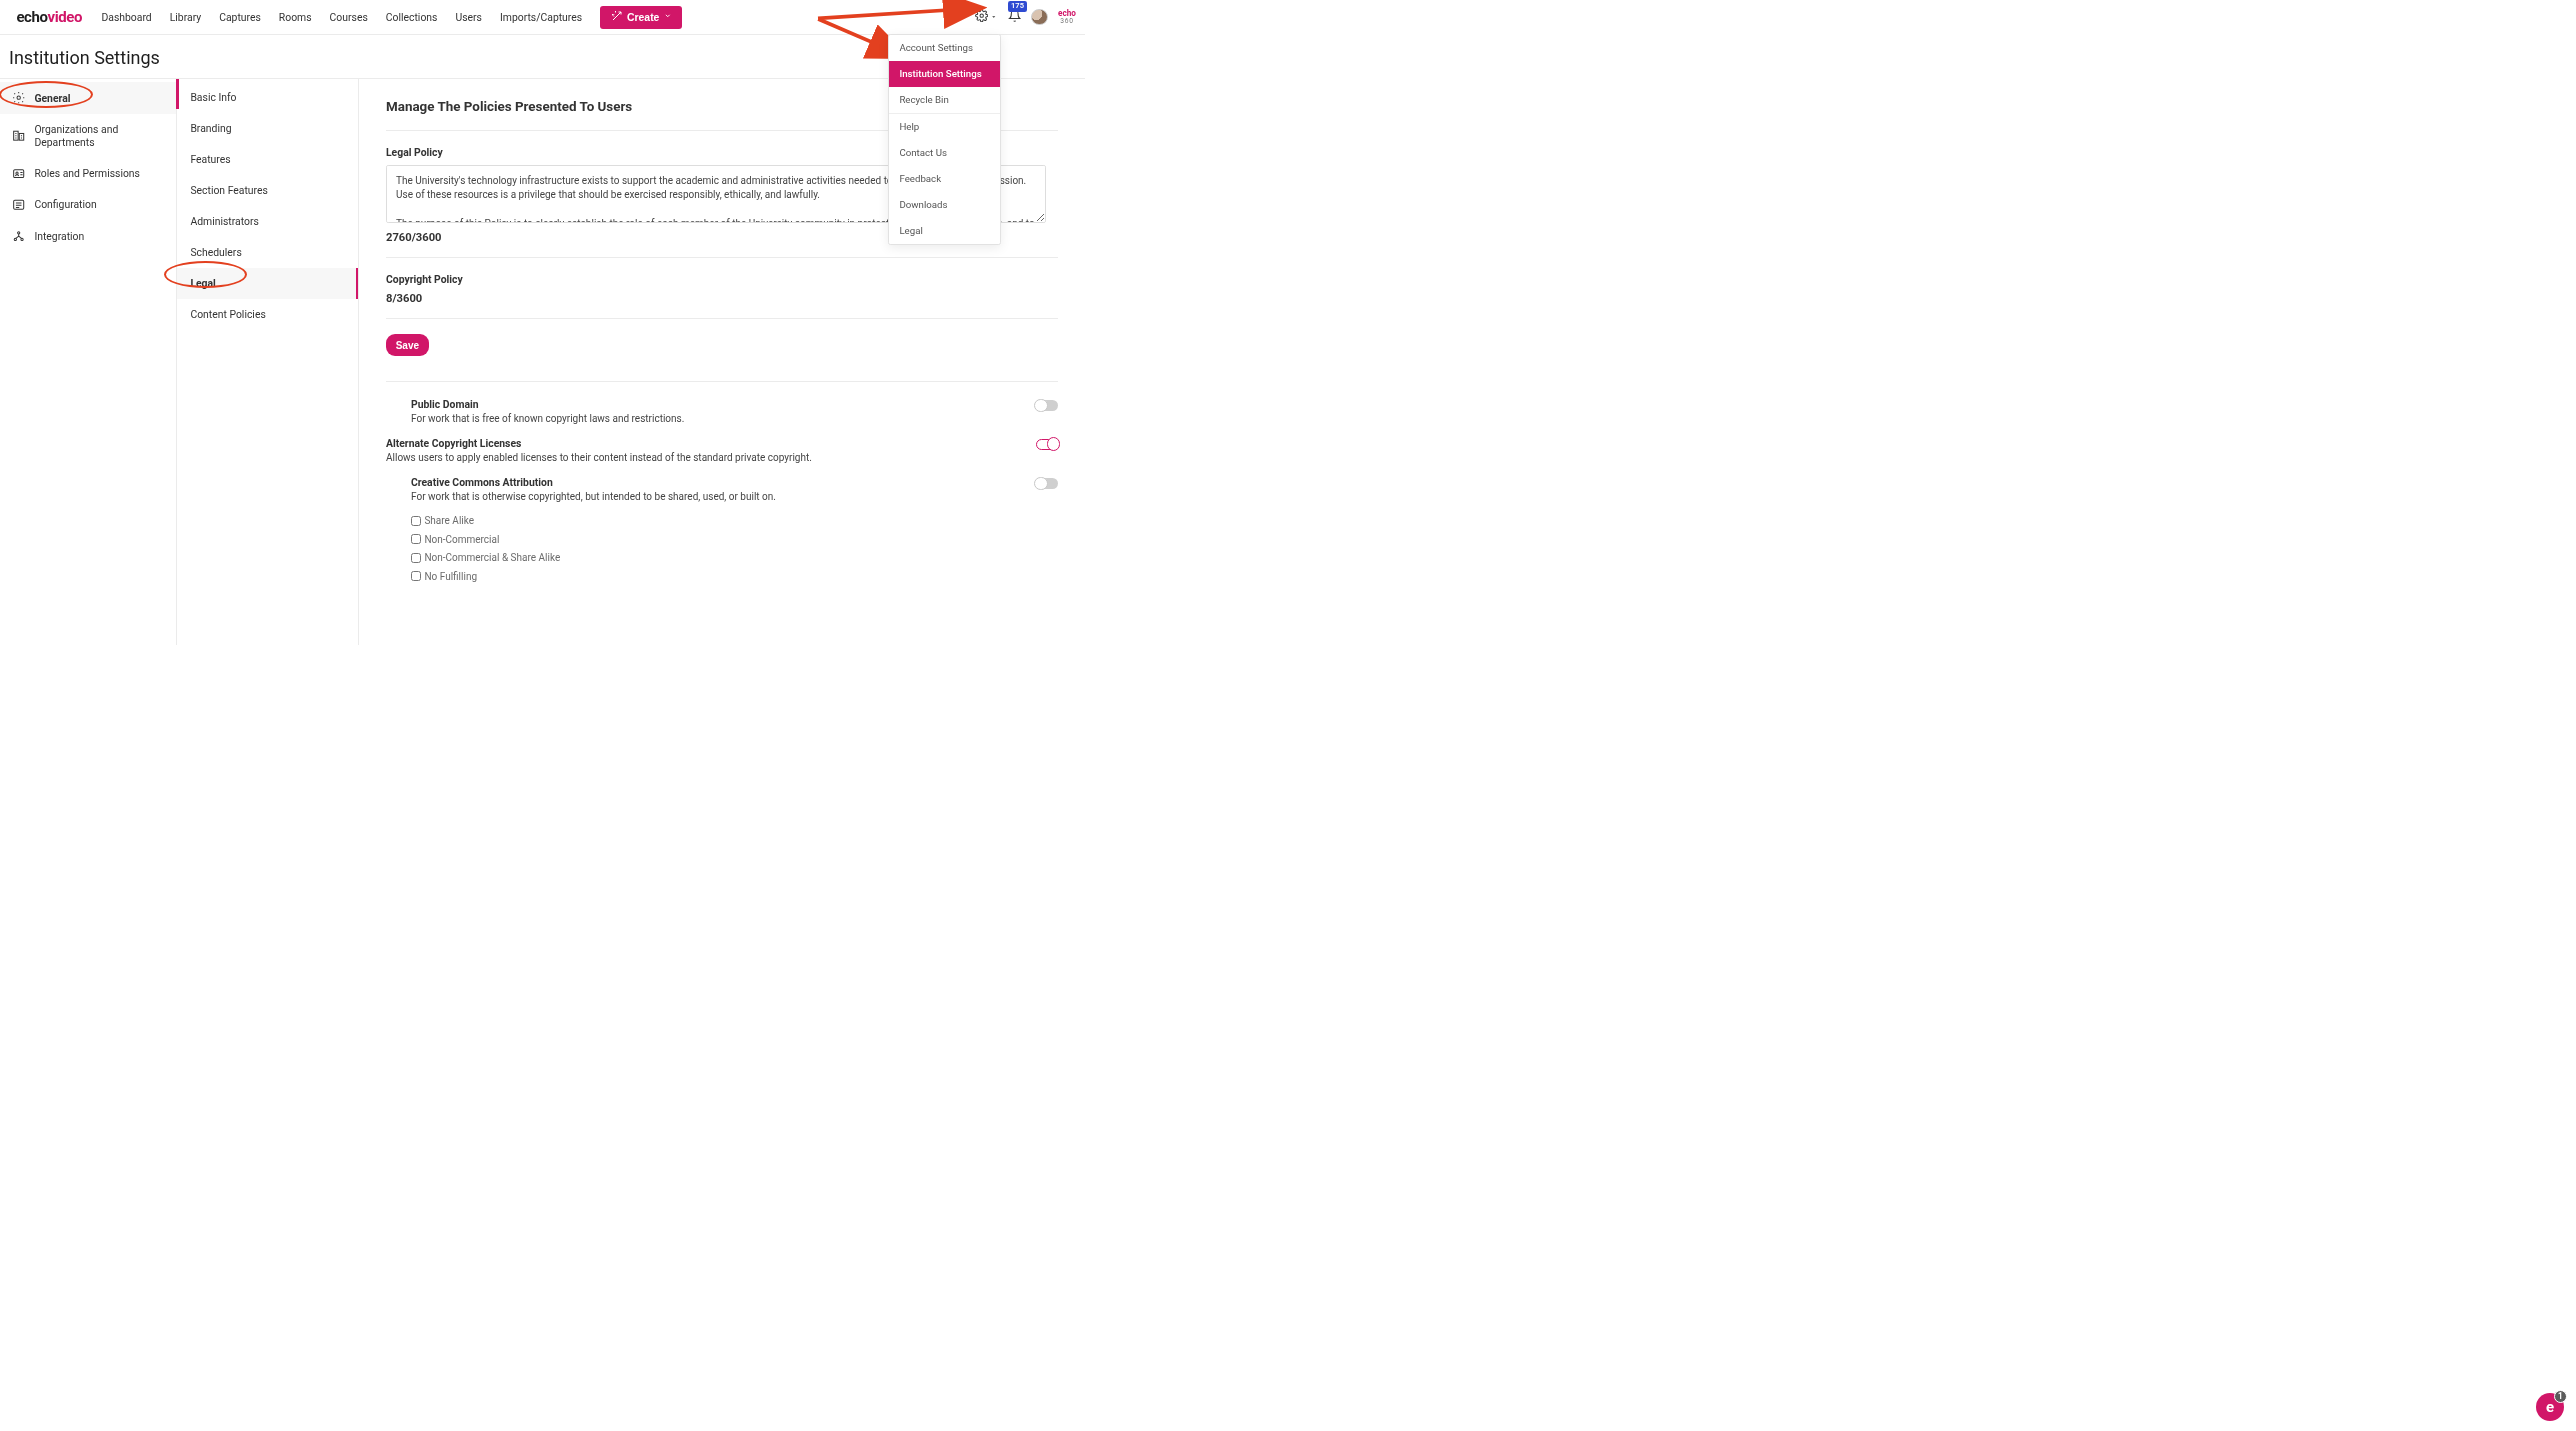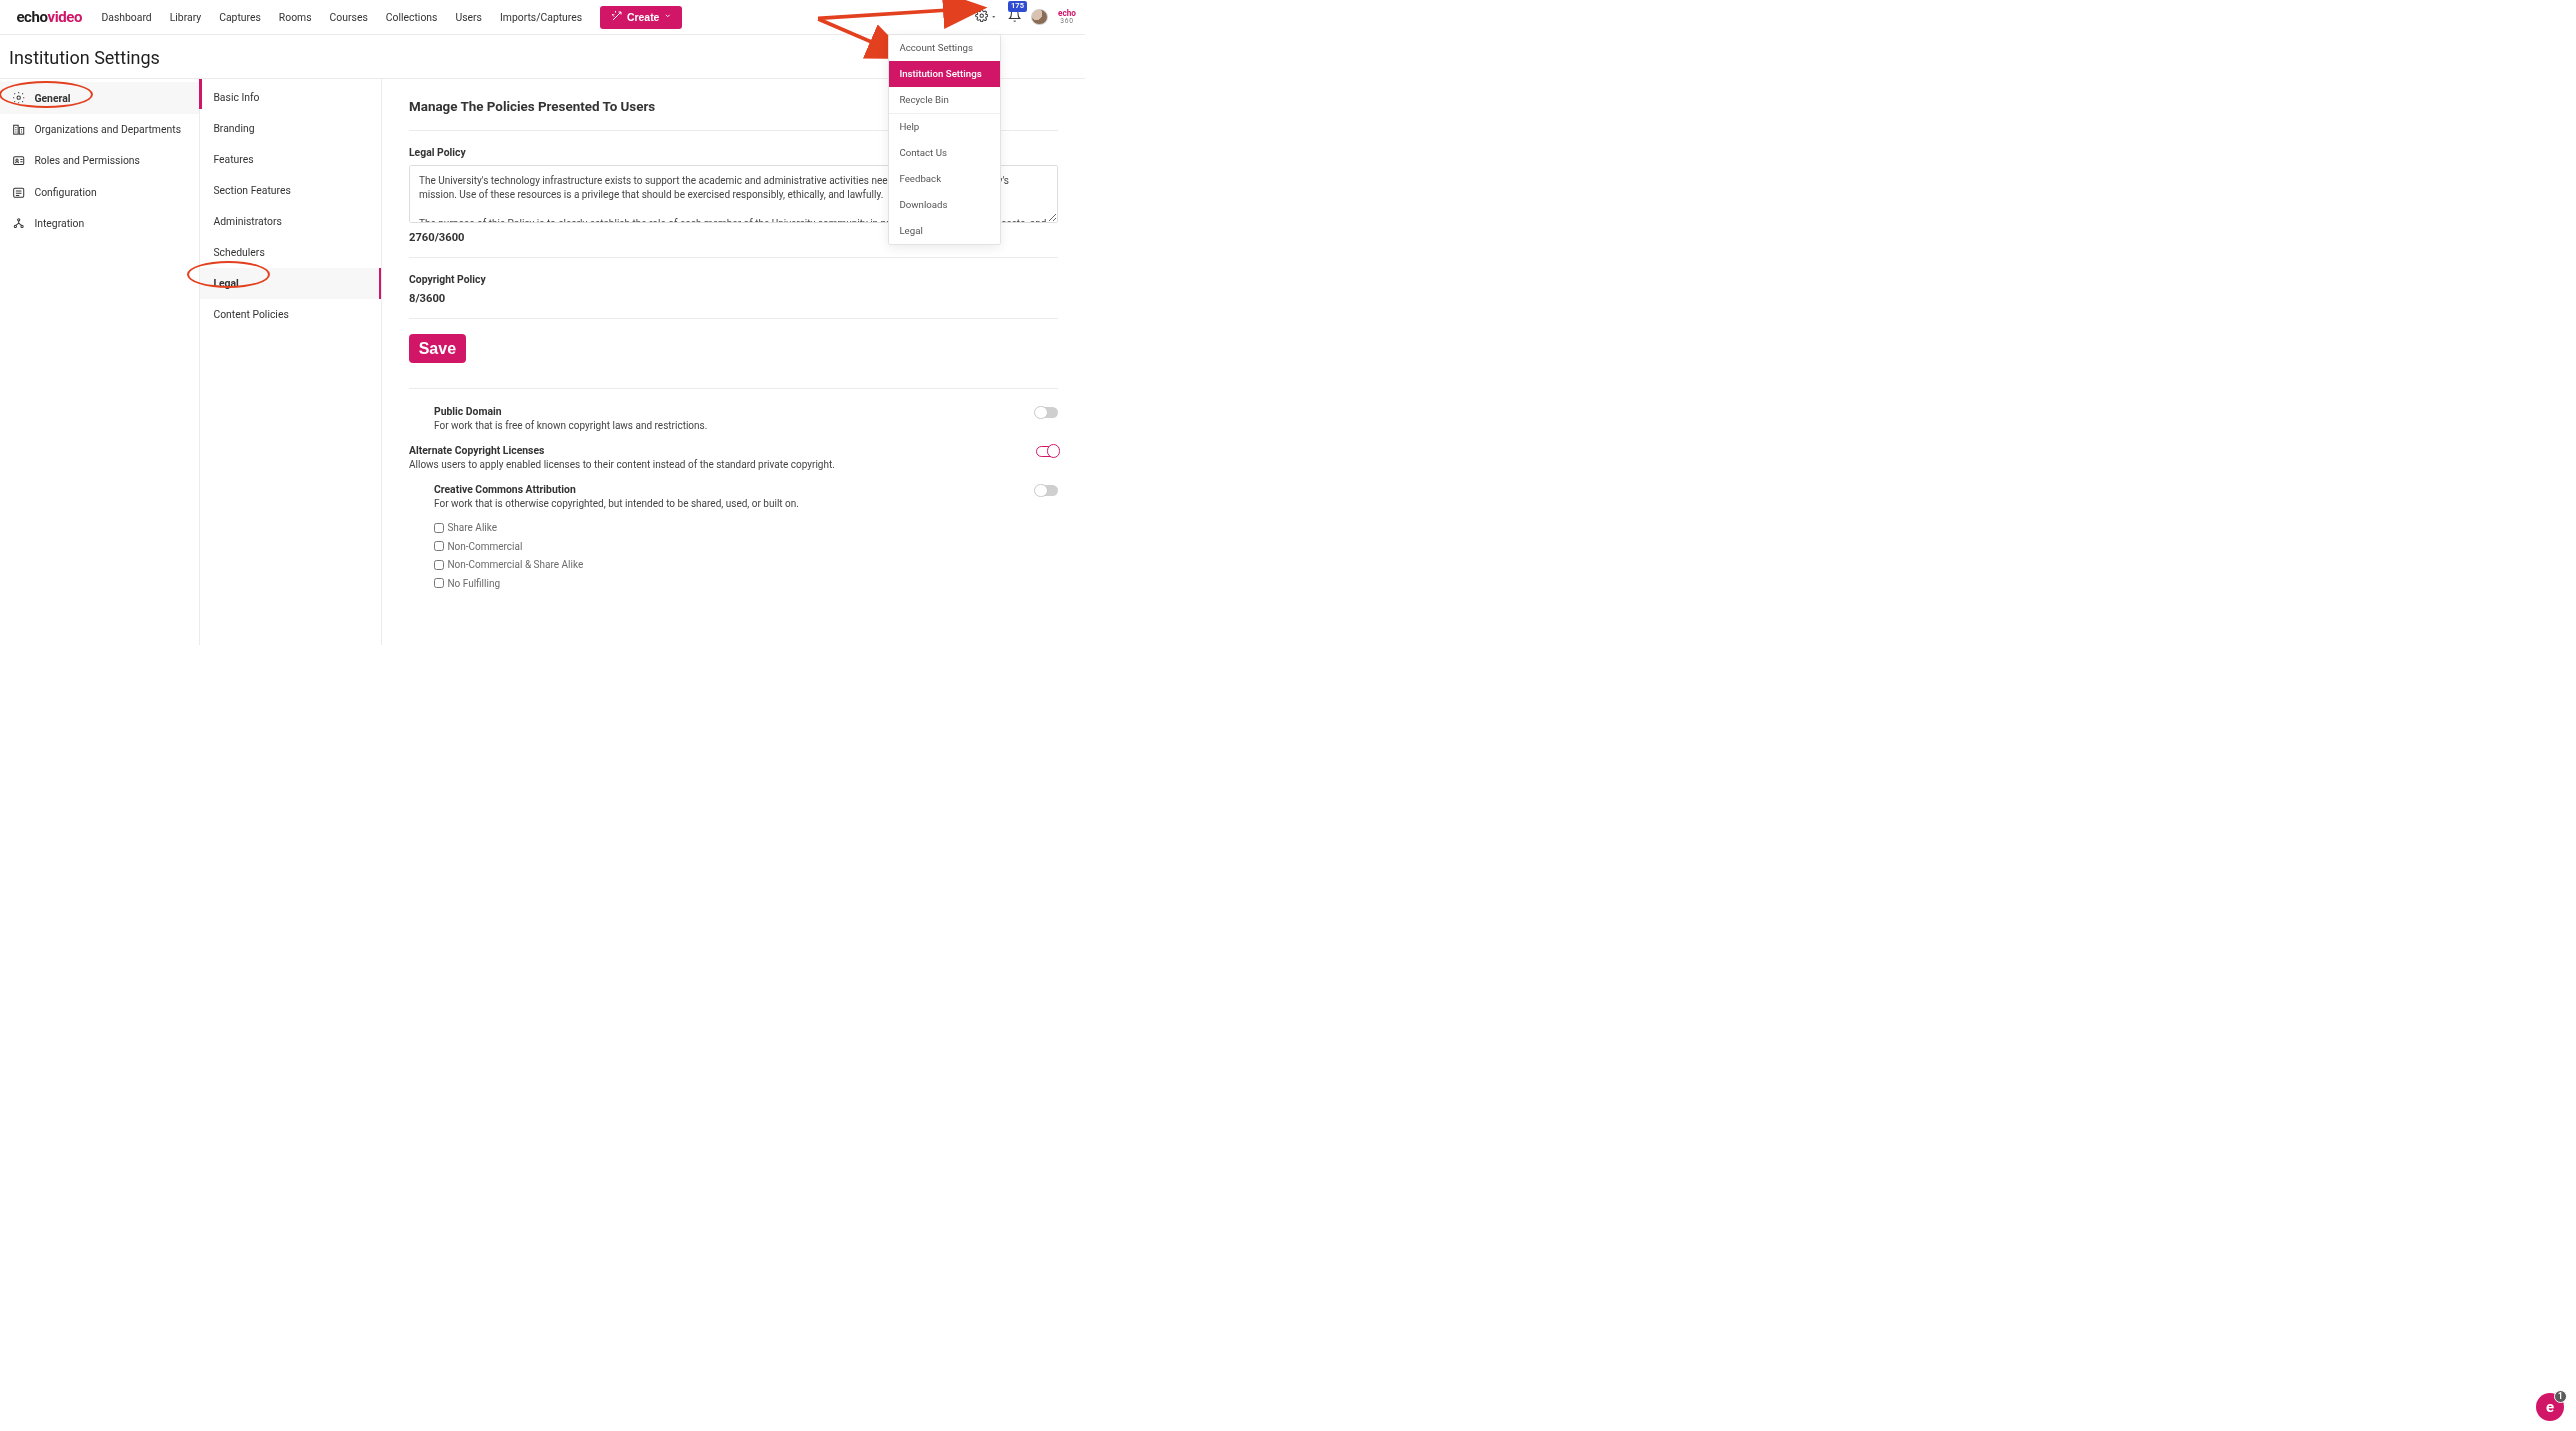--- a/index.html
+++ b/index.html
@@ -28,21 +28,21 @@
   
   .arrow { position:absolute; pointer-events:none; }
   .arrow svg { overflow:visible; }
 
   
   .page-title-row { padding:12px 0 10.4px 9px; border-bottom:0.7px solid #ebebeb; }
   .page-title { font-size:18px; font-weight:400; color:#1e1e1e; }
 
   
   .cols { display:flex; min-height:566px; }
-  .col-primary { width:200px; border-right:0.7px solid #ebebeb; padding-top:3px; }
+  .col-primary { width:177px; border-right:0.7px solid #ebebeb; padding-top:3px; }
   .col-secondary { width:182px; border-right:0.7px solid #ebebeb; padding-top:3px; position:relative; }
   .col-content { flex:1; padding:19.4px 27px 0 27px; }
 
   .pnav-item { display:flex; align-items:center; gap:9px; padding:9px 12px; font-size:10.4px; color:#333; cursor:pointer; position:relative; }
   .pnav-item .ic { width:13.4px; height:13.4px; display:inline-flex; align-items:center; justify-content:center; color:#333; }
   .pnav-item.selected { background:#f7f7f7; font-weight:700; }
 
   .snav-item { padding:9px 13.4px; font-size:10.4px; color:#333; cursor:pointer; position:relative; }
   .snav-item.selected { background:#f7f7f7; font-weight:700; }
   .snav-item.selected::after { content:""; position:absolute; right:0; top:0; bottom:0; width:2.2px; background:#d11668; }
@@ -50,21 +50,21 @@
 
   
   .highlight-oval { position:absolute; border:2.2px solid #e3401f; border-radius:50%; pointer-events:none; }
 
   
   .section-title { font-size:13.4px; font-weight:700; margin-bottom:16.4px; }
   .hr { border:none; border-top:0.7px solid #ebebeb; margin:0 0 15px 0; }
   .field-label { font-size:10.4px; font-weight:700; margin:4.5px 0 6px 0; }
   textarea.policy { width:100%; max-width:660px; height:58px; border:0.7px solid #ddd; border-radius:2.2px; padding:7.5px 9px; font-family:inherit; font-size:10px; color:#444; resize:both; line-height:1.45; }
   .counter { font-size:11.2px; font-weight:700; margin:4.5px 0 13.4px 0; }
-  .save-btn { background:#d11668; color:#fff; border:none; border-radius:4px; padding:5.2px 9.7px; font-size:16px; font-weight:600; cursor:pointer; }
+  .save-btn { background:#d11668; color:#fff; border:none; border-radius:9px; padding:5.2px 9.7px; font-size:10px; font-weight:600; cursor:pointer; }
 
   .license-block { margin-top:25px; border-top:0.7px solid #ebebeb; padding-top:16.4px; }
   .license-row { display:flex; align-items:flex-start; justify-content:space-between; gap:15px; margin-bottom:4.5px; }
   .license-head { font-weight:700; font-size:10.4px; }
   .license-head.sub { margin-left:25px; }
   .license-desc { font-size:10px; color:#444; margin:1.5px 0 9px 0; }
   .license-desc.sub { margin-left:25px; }
   .toggle { width:22.4px; height:10.4px; border-radius:745px; background:#cfcfcf; position:relative; flex:none; margin-top:2.2px; cursor:pointer; }
   .toggle .knob { position:absolute; top:-1.5px; left:-1.5px; width:13.4px; height:13.4px; border-radius:50%; background:#fff; border:0.7px solid #c7c7c7; }
   .toggle.on { background:#fff; border:1.5px solid #d11668; }

